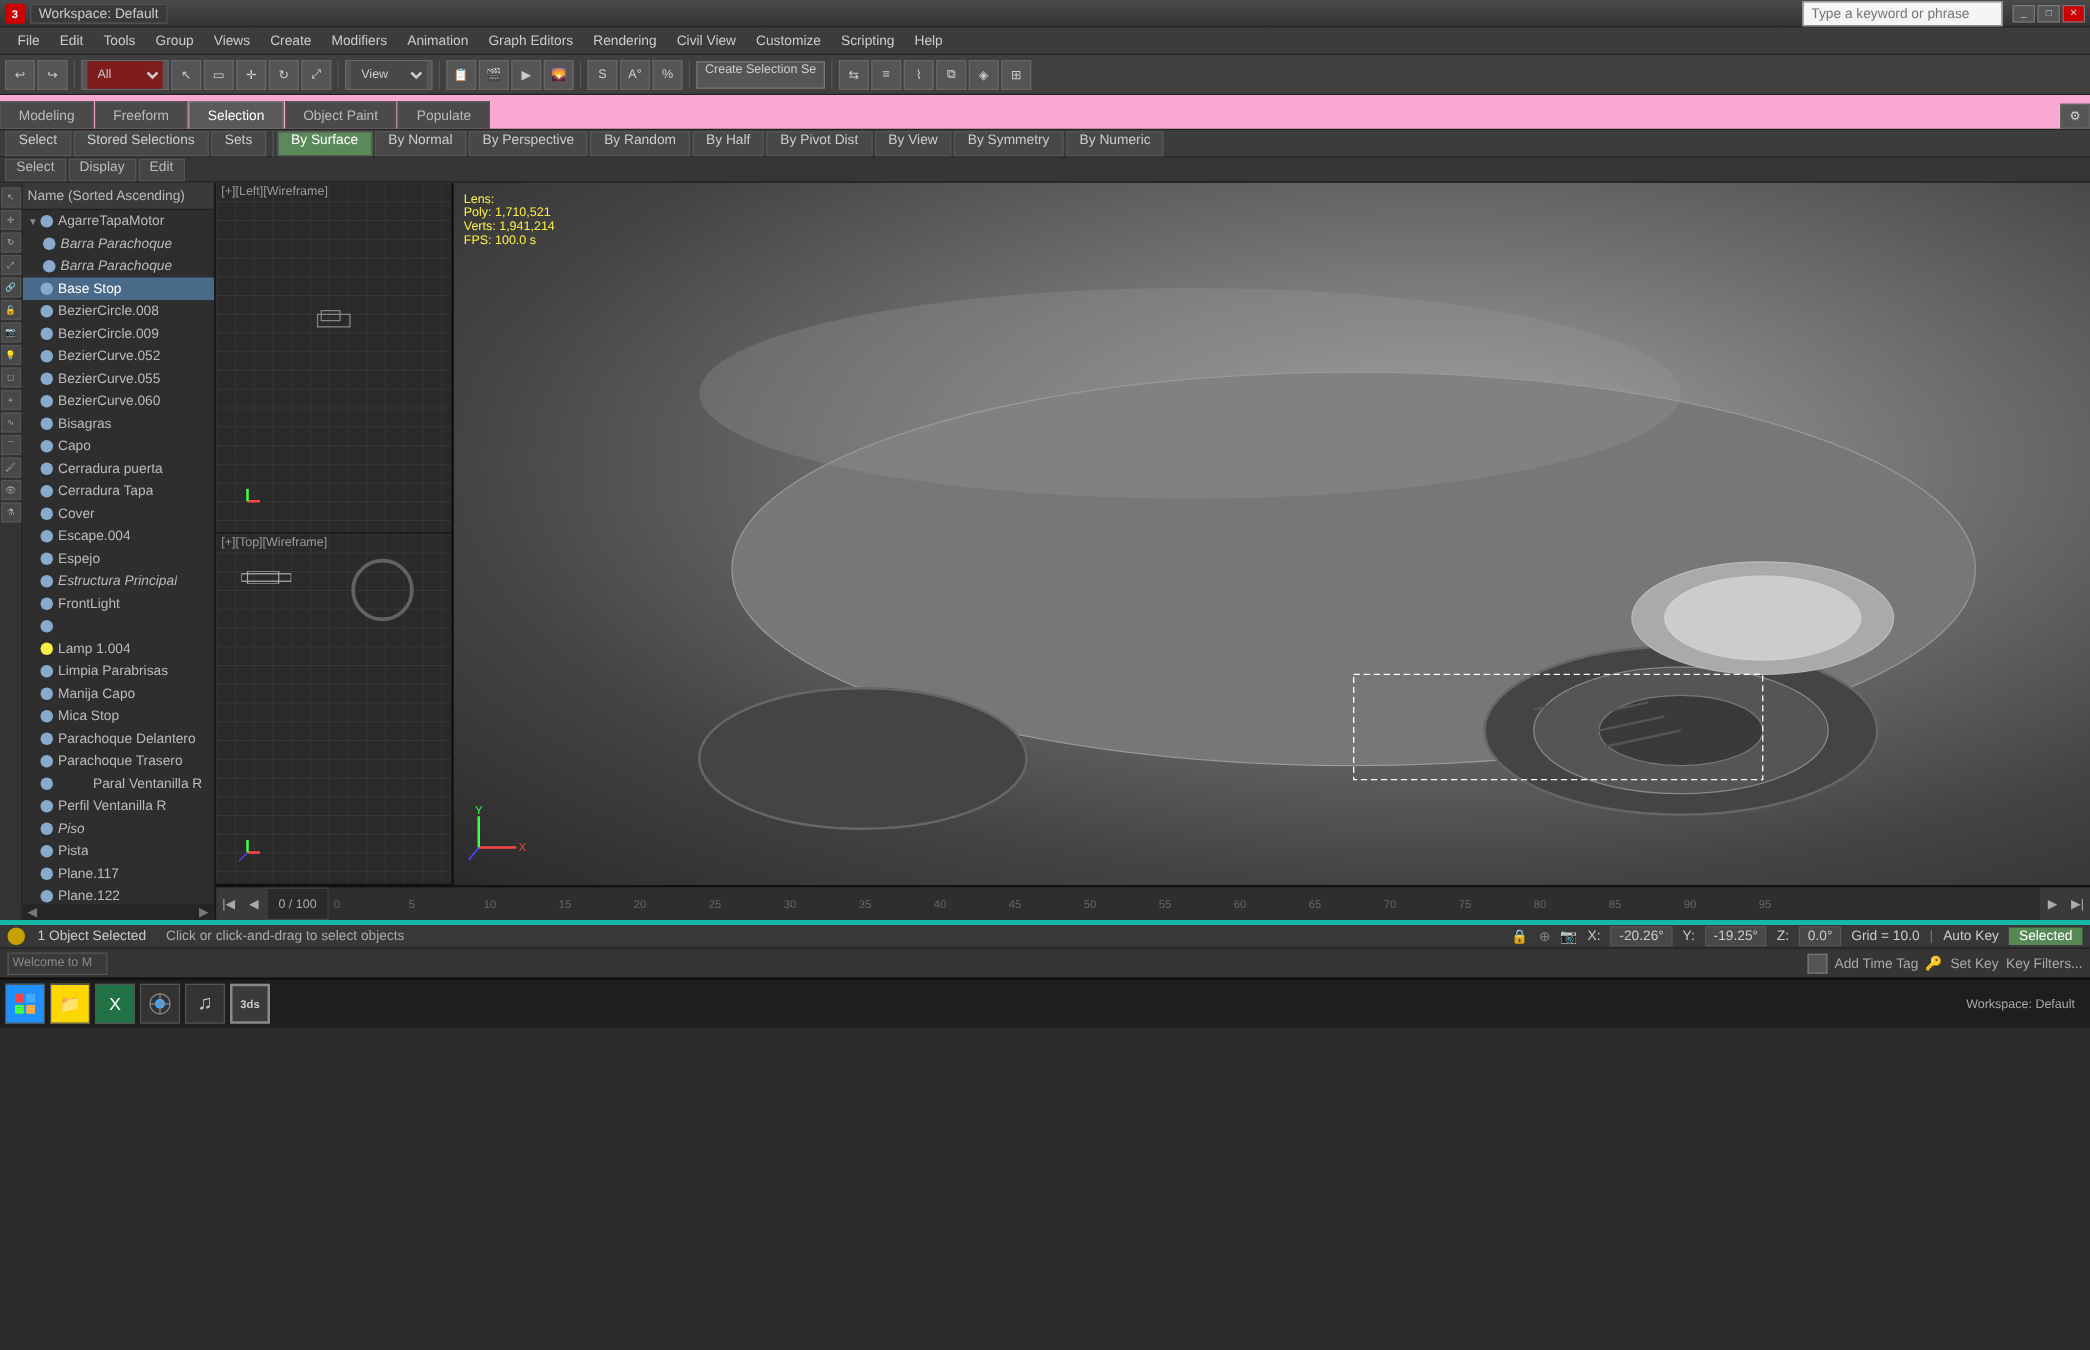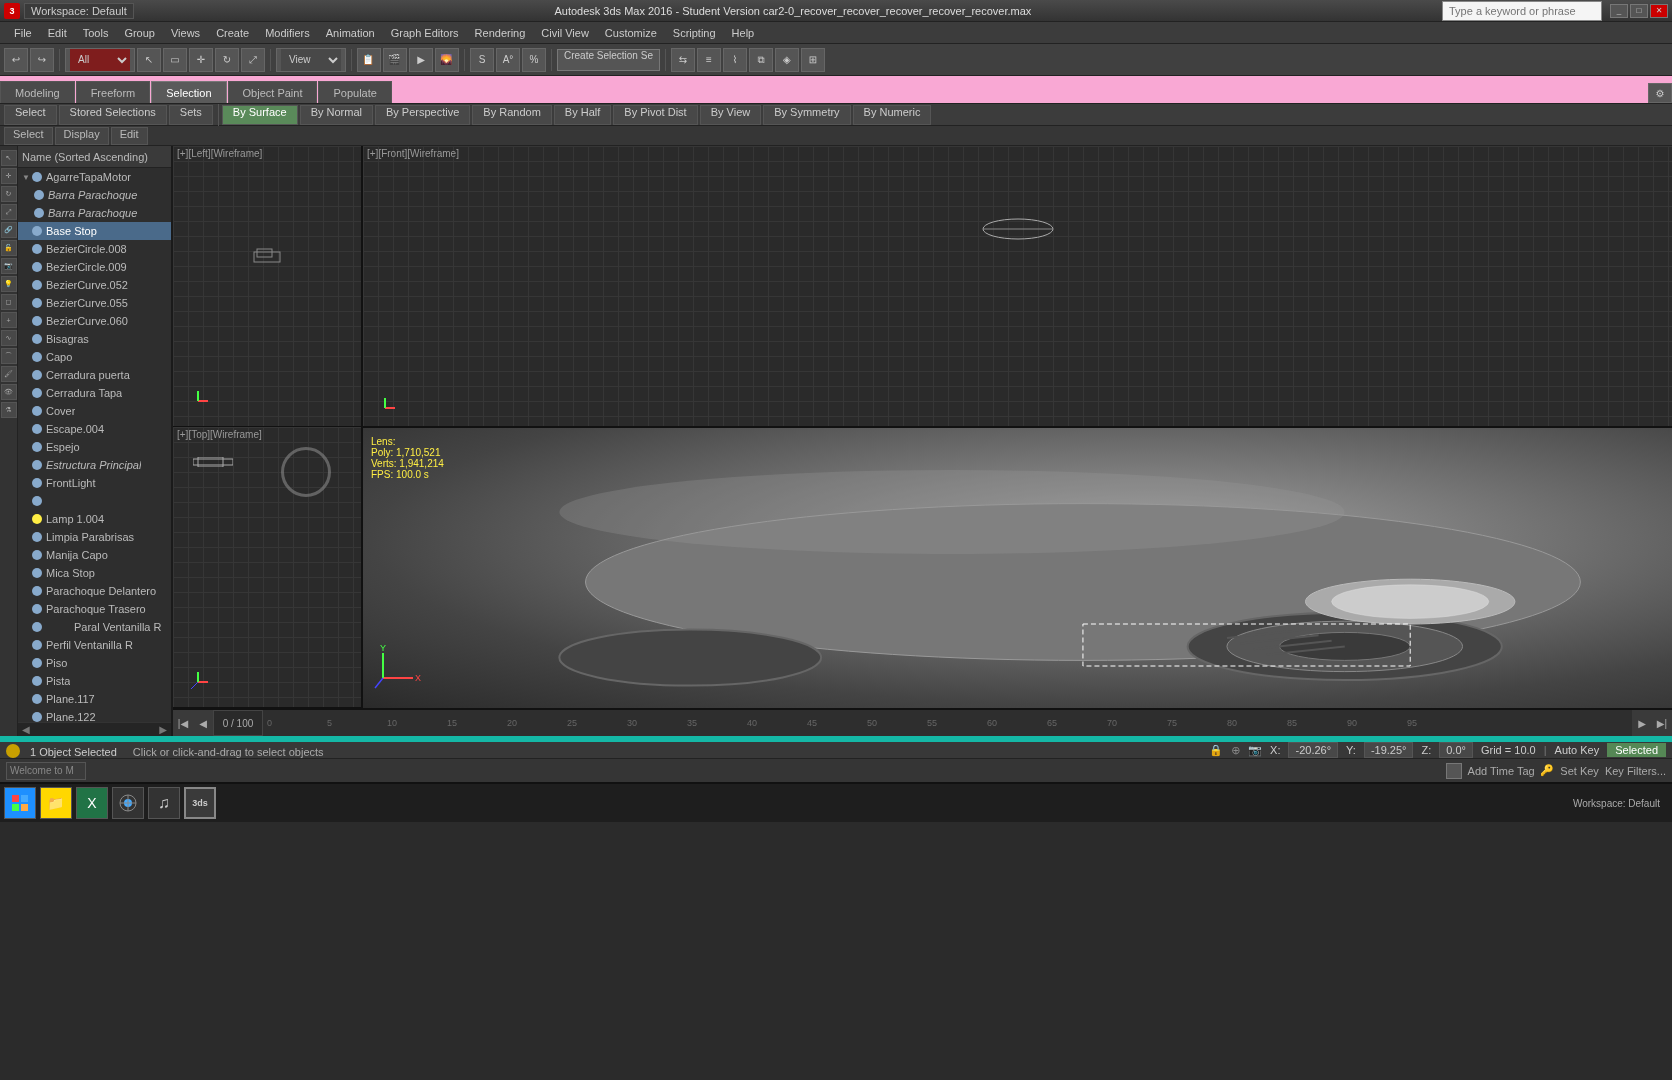--- a/index.html
+++ b/index.html
@@ -435,42 +435,41 @@
       color: #666;
       width: 60px;
       flex-shrink: 0;
     }
 
     
     .status-row {
       height: 22px;
       background: #383838;
       display: flex;
-      align-items: flex-end;
+      align-items: center;
       padding: 0 6px;
       gap: 6px;
       font-size: 11px;
       color: #ccc;
-      border-top: 6px solid #14b8a6;
+      border-top: 4px solid #14b8a6;
     }
 
     .selected-badge {
       background: #558855;
       padding: 1px 8px;
       font-size: 11px;
       color: #fff;
     }
   </style>
 </head>
 <body>
 
 <div id="title-bar">
   <div class="app-icon">3</div>
   <div class="workspace-badge">Workspace: Default</div>
-  <div class="title-text">Autodesk 3ds Max 2016 - Student Version    car2-0_recover_recover_recover_recover_recover.max</div>
   <input class="search-box" type="text" style="margin-right: 8px;" placeholder="Type a keyword or phrase">
   <div class="window-controls">
     <div class="win-btn">_</div>
     <div class="win-btn">□</div>
     <div class="win-btn close">✕</div>
   </div>
 </div>
 
 <div id="menu-bar">
   <div class="menu-item">File</div>
@@ -725,21 +724,21 @@
           <span style="overflow: hidden; text-overflow: ellipsis; white-space: nowrap; padding-left: 28px;">Paral Ventanilla R</span>
         </div>
         <div class="scene-item">
           <span style="width: 10px; display: inline-block;"></span>
           <div class="item-icon geo"></div>
           <span style="overflow: hidden; text-overflow: ellipsis; white-space: nowrap;">Perfil Ventanilla R</span>
         </div>
         <div class="scene-item">
           <span style="width: 10px; display: inline-block;"></span>
           <div class="item-icon geo"></div>
-          <span style="overflow: hidden; text-overflow: ellipsis; white-space: nowrap;">Piso</span>
+          <span style="overflow: hidden; text-overflow: ellipsis; white-space: nowrap; font-style: italic;">Piso</span>
         </div>
         <div class="scene-item">
           <span style="width: 10px; display: inline-block;"></span>
           <div class="item-icon geo"></div>
           <span style="overflow: hidden; text-overflow: ellipsis; white-space: nowrap;">Pista</span>
         </div>
         <div class="scene-item">
           <span style="width: 10px; display: inline-block;"></span>
           <div class="item-icon geo"></div>
           <span style="overflow: hidden; text-overflow: ellipsis; white-space: nowrap;">Plane.117</span>
@@ -793,36 +792,20 @@
             <svg width="40" height="10">
               <rect x="0" y="2" width="40" height="6" fill="none" stroke="#aaa" stroke-width="1"></rect>
               <rect x="5" y="0" width="25" height="10" fill="none" stroke="#aaa" stroke-width="1"></rect>
             </svg>
           </div>
         </div>
 
       </div>
 
       <div style="flex:1; display:flex; flex-direction:column;">
-        <div class="small-vp" style="height:100px; position:relative; background:#2a2a2a; border-bottom:2px solid #111;">
-          <div class="grid-bg" style="width:100%;height:100%;"></div>
-          <div class="vp-header">[+][Front][Wireframe]</div>
-
-          <div style="position:absolute;top:30%;left:50%;transform:translate(-50%,-50%);">
-            <svg width="80" height="30">
-              <ellipse cx="40" cy="15" rx="35" ry="10" fill="none" stroke="#aaa" stroke-width="1"></ellipse>
-              <line x1="5" y1="15" x2="75" y2="15" stroke="#888" stroke-width="1"></line>
-            </svg>
-          </div>
-
-          <svg style="position:absolute;bottom:5px;left:10px;width:25px;height:25px;">
-            <line x1="12" y1="12" x2="22" y2="12" stroke="#f44" stroke-width="2"></line>
-            <line x1="12" y1="12" x2="12" y2="2" stroke="#4f4" stroke-width="2"></line>
-          </svg>
-        </div>
 
         <div class="main-vp" style="flex:1; position:relative; overflow:hidden;">
 
           <div style="width:100%;height:100%;background: radial-gradient(ellipse at 60% 40%, #aaa 0%, #888 20%, #666 45%, #444 70%, #2a2a2a 100%);">
 
             <svg width="100%" height="100%" style="position:absolute;top:0;left:0;">
 
               <ellipse cx="55%" cy="55%" rx="38%" ry="28%" fill="#777" stroke="#999" stroke-width="1"></ellipse>
 
               <ellipse cx="75%" cy="78%" rx="12%" ry="12%" fill="#444" stroke="#666" stroke-width="2"></ellipse>

